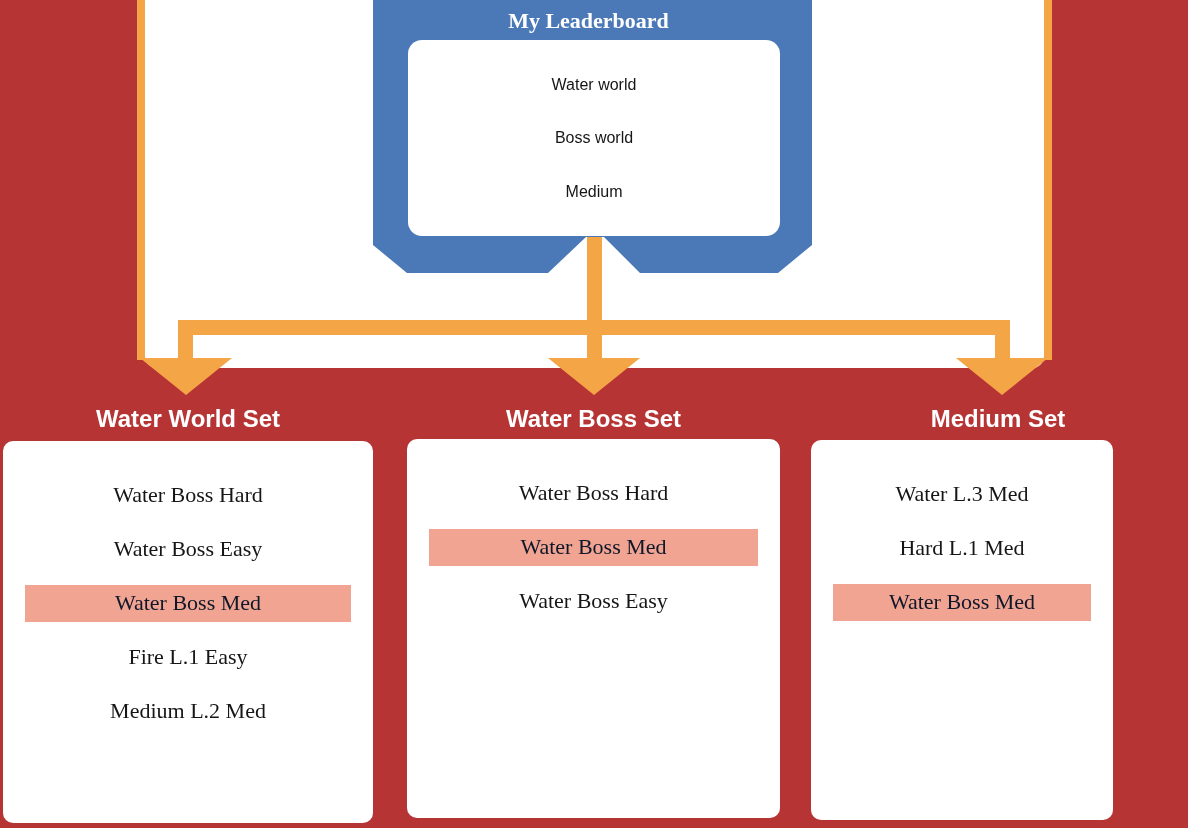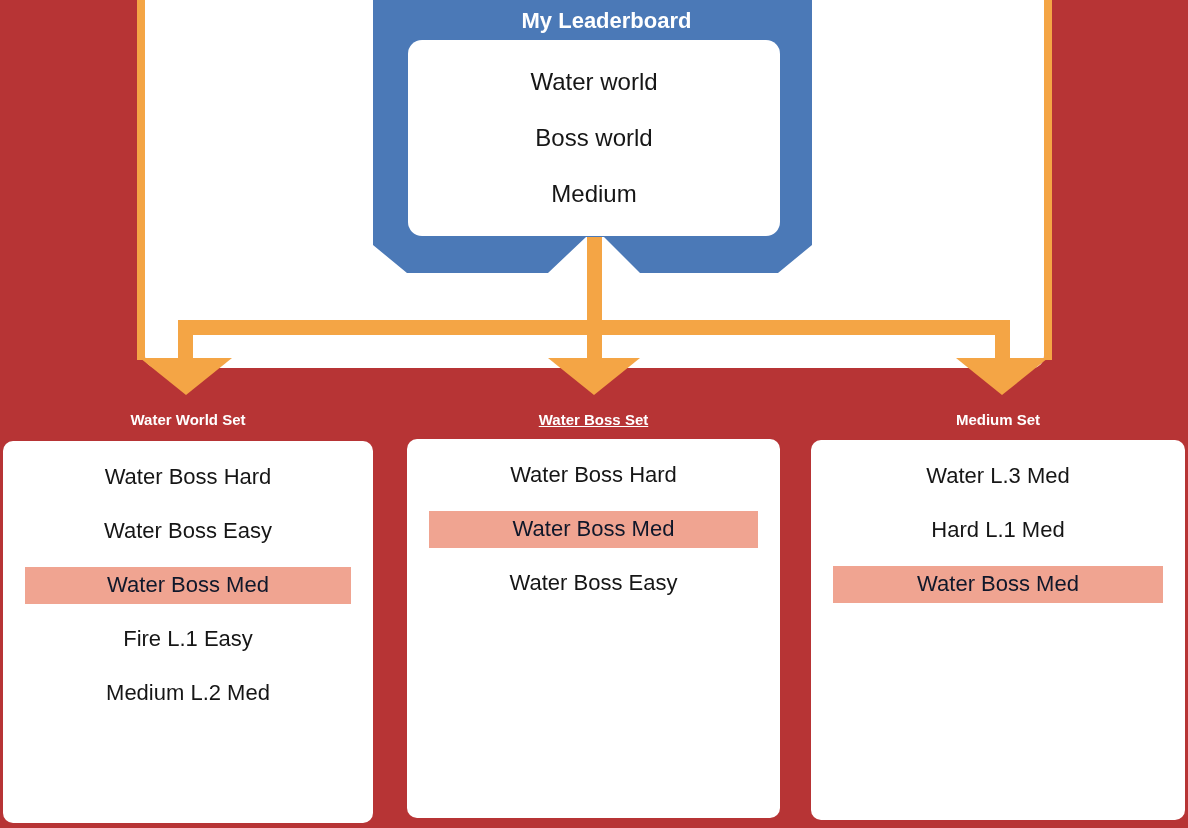--- a/index.html
+++ b/index.html
@@ -30,46 +30,46 @@
     border-left:46px solid transparent;
     border-right:46px solid transparent;
     border-top:37px solid var(--orange,#F4A545);
   }
   .arrowhead-left{left:140px;top:358px;}
   .arrowhead-center{left:548px;top:358px;}
   .arrowhead-right{left:956px;top:358px;}
   .blue-shape{position:absolute;left:373px;top:0;z-index:3;}
   .blue-shape polygon{fill:var(--blue,#4B79B7);}
   .lb-title{
-    position:absolute;left:387px;top:6px;width:439px;height:30px;
+    position:absolute;left:369px;top:6px;width:439px;height:30px;
     display:flex;align-items:center;justify-content:center;
-    color:#fff;font-size:22px;font-weight:bold;z-index:4;
+    color:#fff;font-size:22px;font-weight:bold;z-index:4;font-family:Liberation Serif, serif;
   }
   .inner-box{
     position:absolute;left:408px;top:40px;width:372px;height:196px;
     background:#fff;border-radius:14px;z-index:4;
     display:flex;flex-direction:column;justify-content:space-evenly;
-    text-align:center;color:var(--ink,#161616);font-size:24px;
+    text-align:center;color:var(--ink,#161616);font-size:16px;
   }
   .set-title{
     position:absolute;top:404px;height:30px;
     display:flex;align-items:center;justify-content:center;
-    color:#fff;font-size:15px;font-weight:bold;z-index:2;text-align:right;
+    color:#fff;font-size:24px;font-weight:bold;z-index:2;text-align:right;
   }
   .set-title-0{left:3px;width:370px;}
-  .set-title-1{left:407px;width:373px;text-decoration:underline;}
+  .set-title-1{left:407px;width:373px;}
   .set-title-2{left:811px;width:374px;}
   .card{
     position:absolute;background:#fff;border-radius:10px;z-index:2;
-    padding-top:9px;box-sizing:border-box;
-    color:var(--ink,#161616);font-size:22px;
+    padding-top:27px;box-sizing:border-box;
+    color:var(--ink,#161616);font-size:22px;font-family:Liberation Serif, serif;
   }
   .card-0{left:3px;top:441px;width:370px;height:382px;}
   .card-1{left:407px;top:439px;width:373px;height:379px;}
-  .card-2{left:811px;top:440px;width:374px;height:380px;}
+  .card-2{left:811px;top:440px;width:302px;height:380px;}
   .row{
     height:54px;margin:0 22px;
     display:flex;align-items:center;justify-content:center;
   }
   .row .hl{
     width:100%;height:37px;
     display:flex;align-items:center;justify-content:center;
     background:var(--salmon,#F0A491);color:#0f172a;
   }
 </style>

